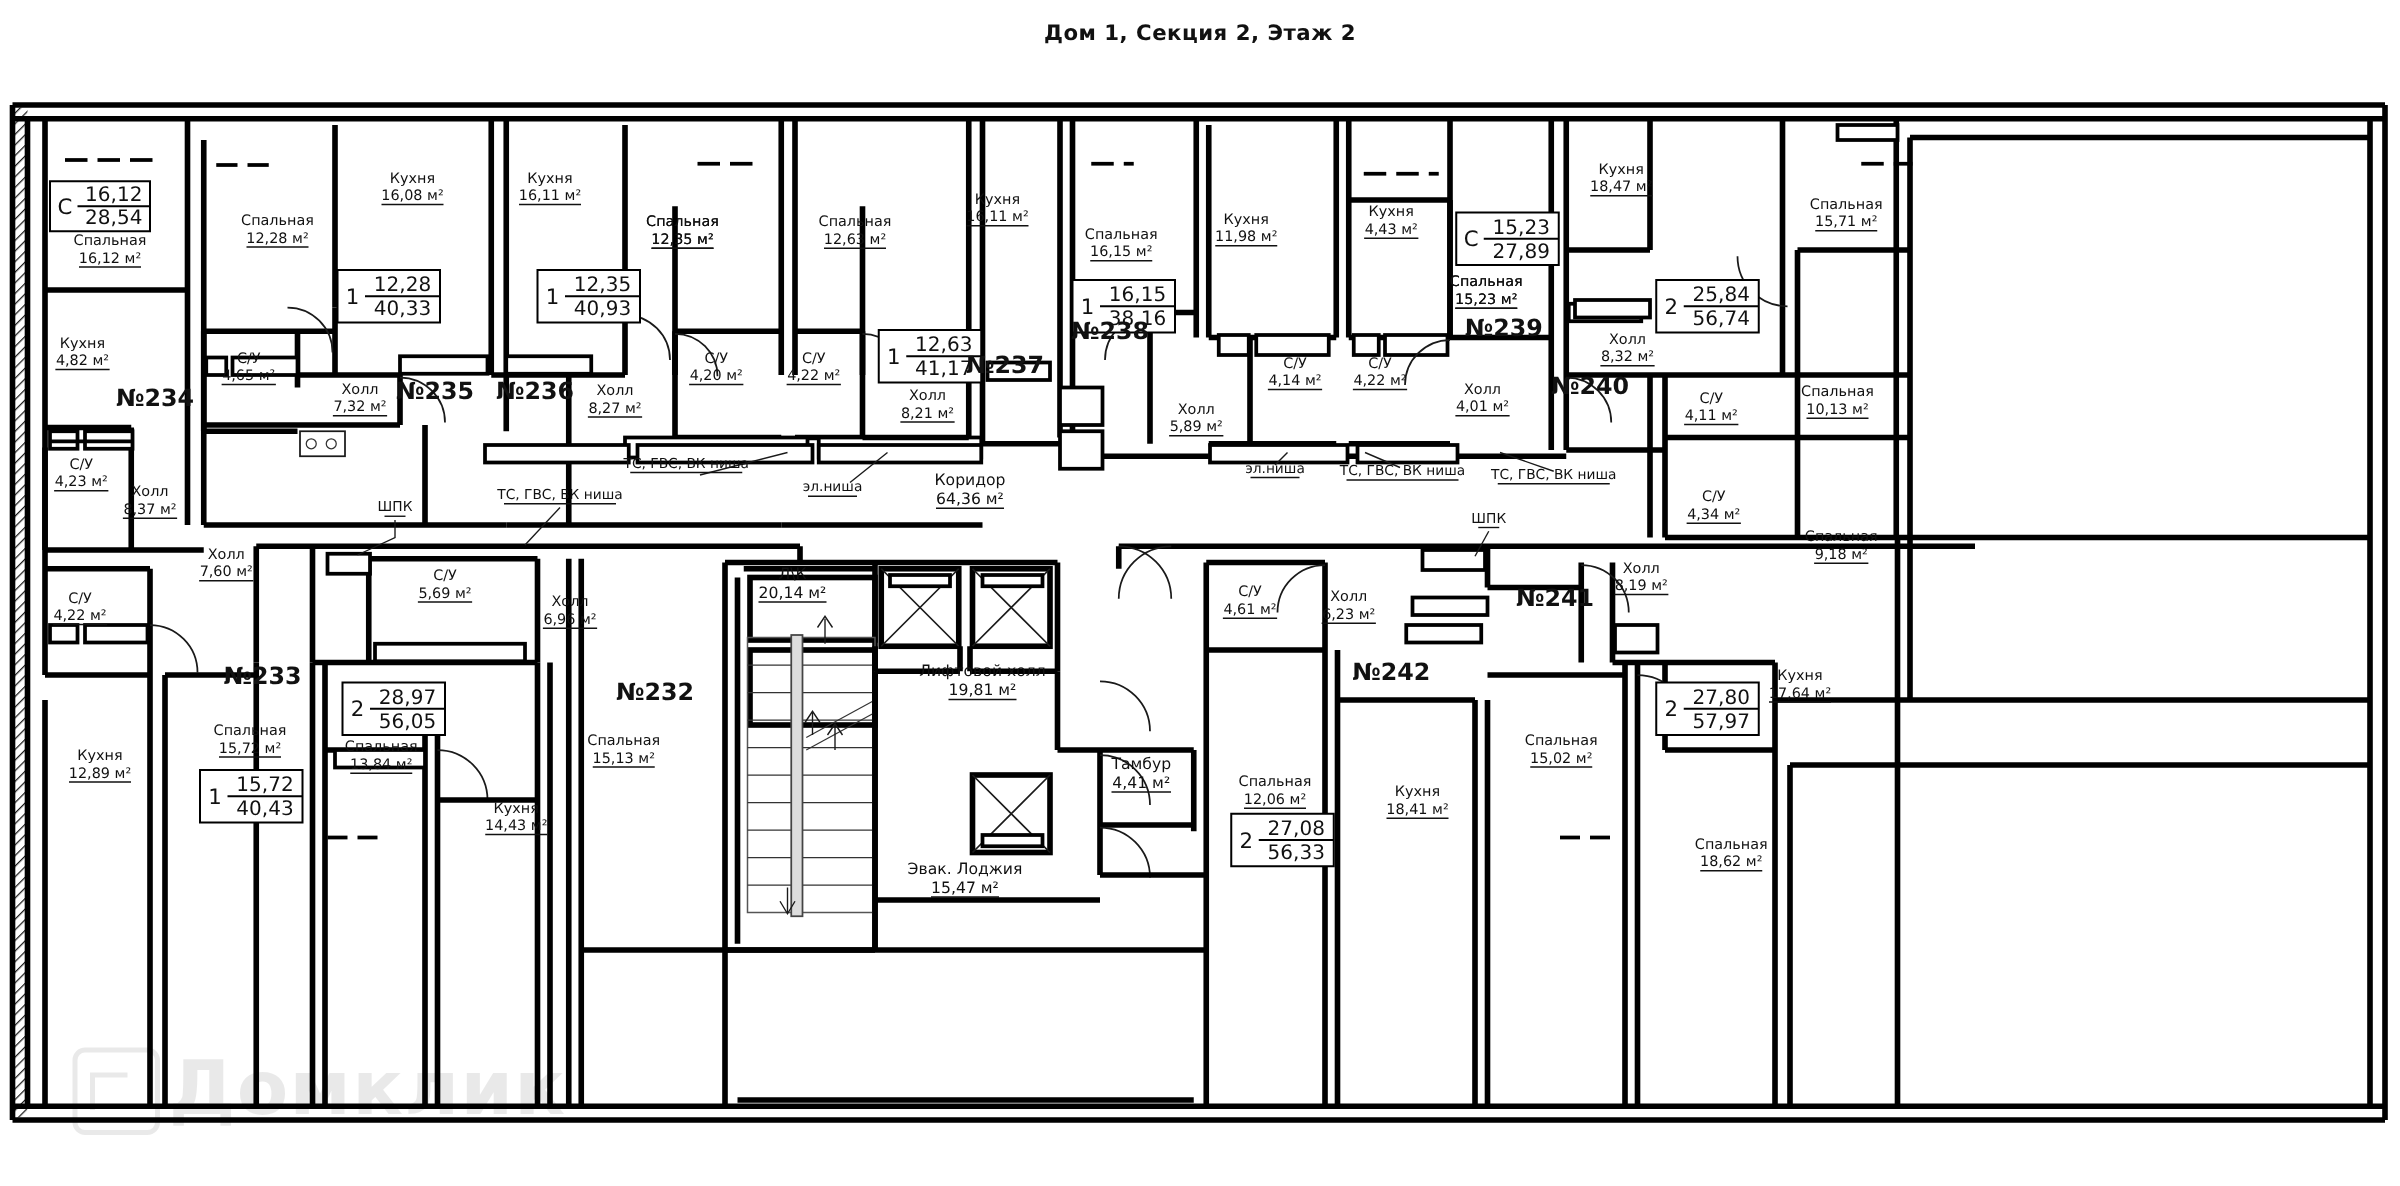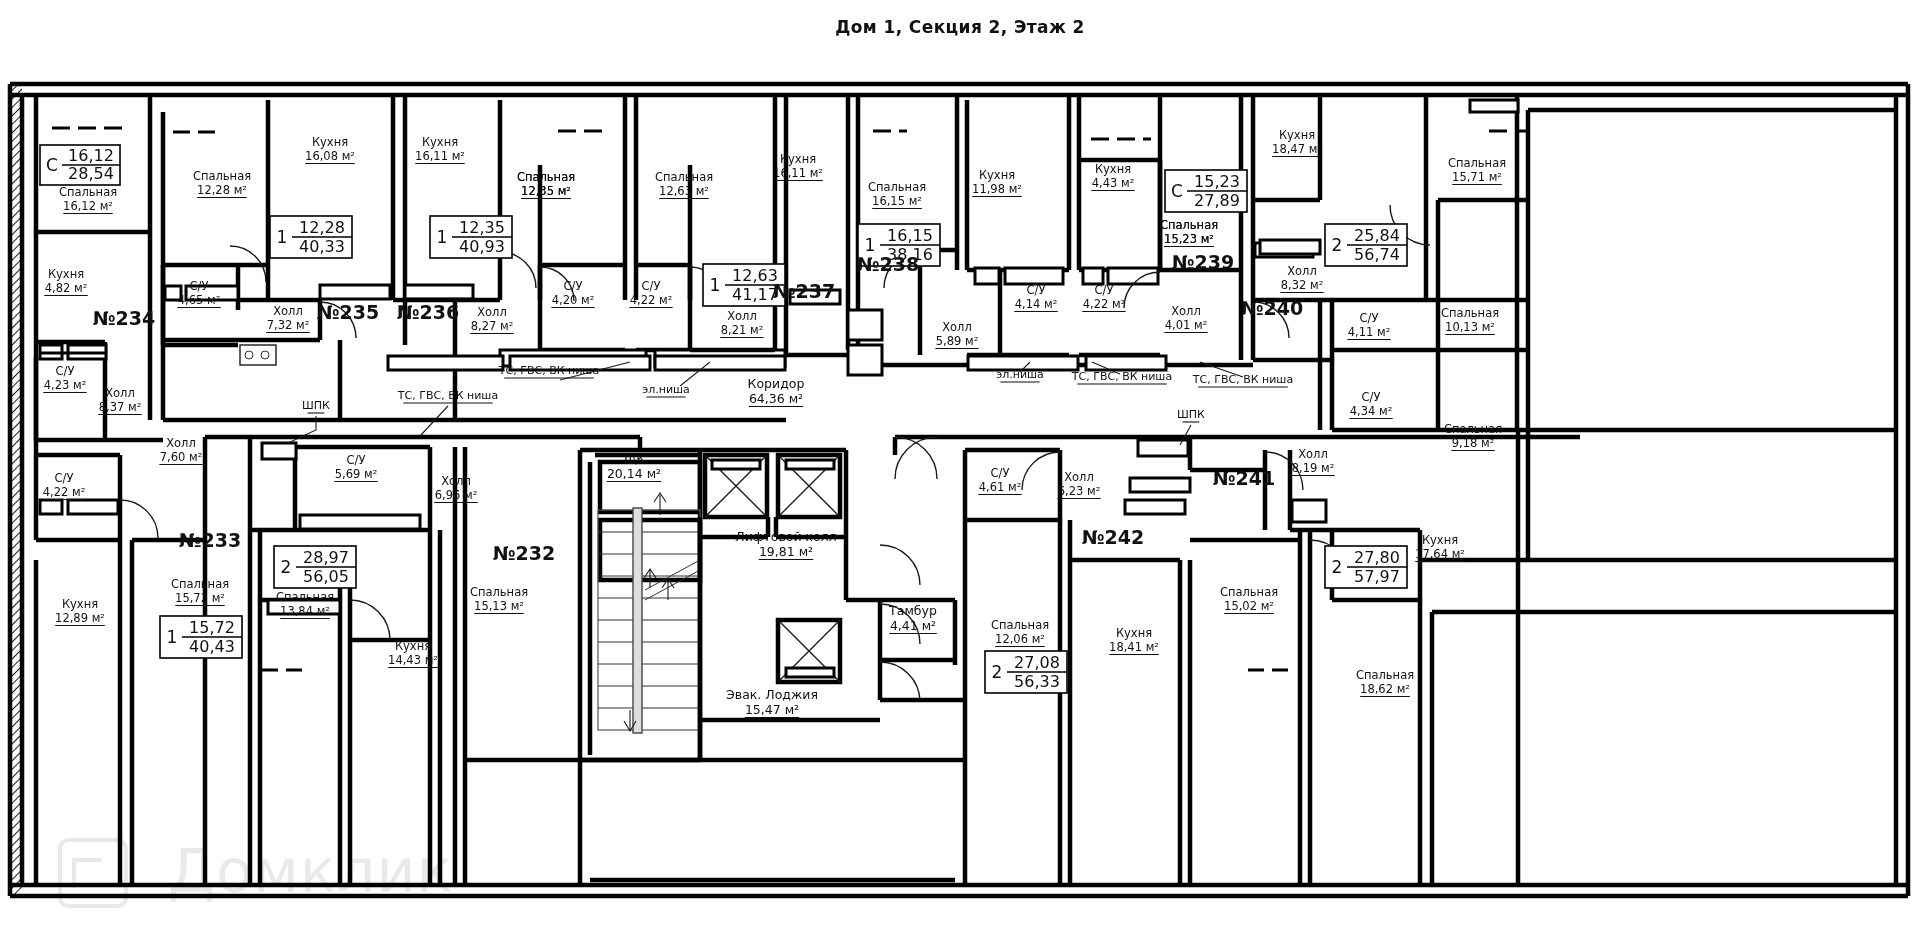--- a/index.html
+++ b/index.html
@@ -10,24 +10,23 @@
     color:#1a1a1a;position:relative;
   }
   #plan-root{position:absolute;left:0;top:0;width:1920px;height:949px;}
   #plan-title{
     position:absolute;left:0;top:17px;width:1920px;text-align:center;
     font-size:17px;font-weight:700;letter-spacing:0.4px;color:#111;
   }
   svg#floor-svg{position:absolute;left:0;top:0;width:1920px;height:949px;display:block;}
   .wm{
     position:absolute;left:55px;top:830px;
-    font-size:60px;font-weight:400;color:rgba(0,0,0,0.085);
+    font-size:60px;font-weight:700;color:rgba(0,0,0,0.085);
     letter-spacing:1px;pointer-events:none;white-space:nowrap;
     font-family:"DejaVu Sans","Liberation Sans",sans-serif;
-    margin-left:33px;
   }
   .wm-mark{
     position:absolute;left:58px;top:838px;width:62px;height:62px;
     border:4px solid rgba(0,0,0,0.085);border-radius:10px;pointer-events:none;
   }
   .wm-mark:before{
     content:"";position:absolute;left:10px;top:16px;width:26px;height:26px;
     border-left:4px solid rgba(0,0,0,0.085);border-top:4px solid rgba(0,0,0,0.085);
     transform:rotate(0deg);
   }

